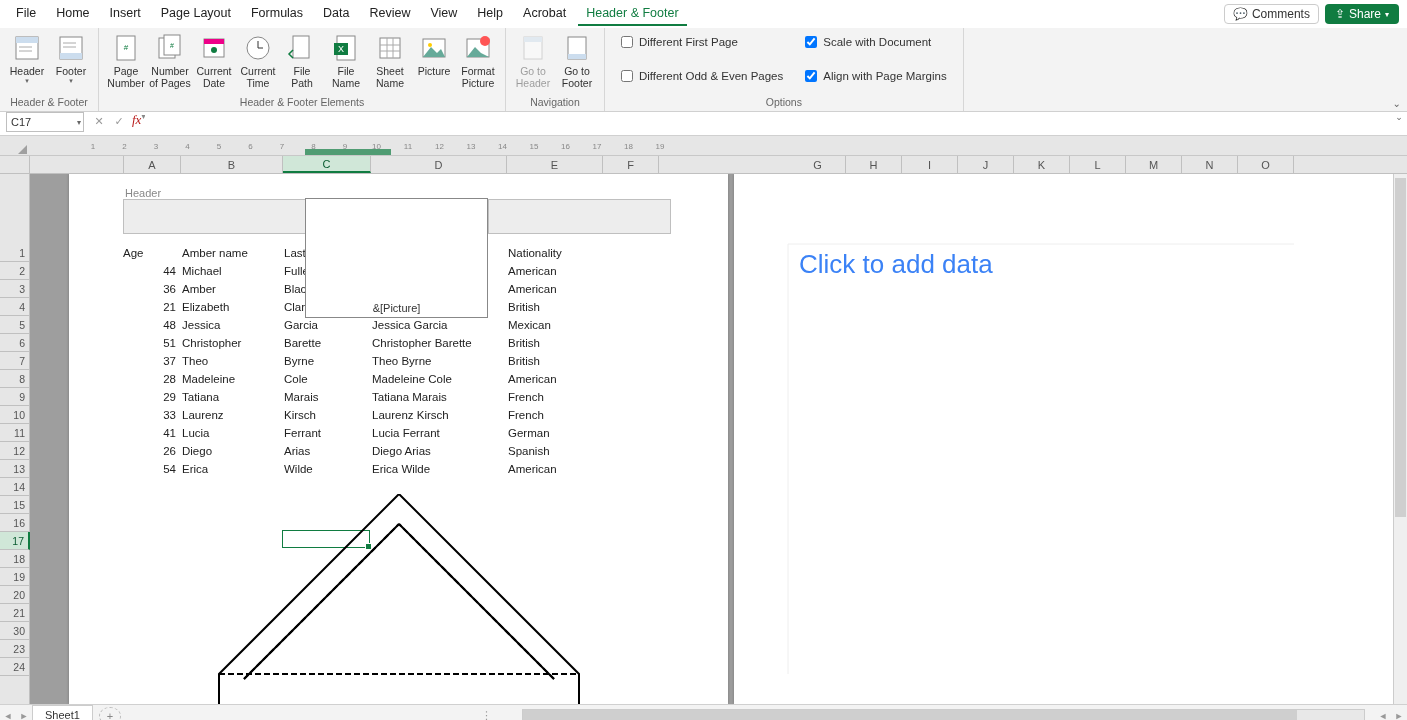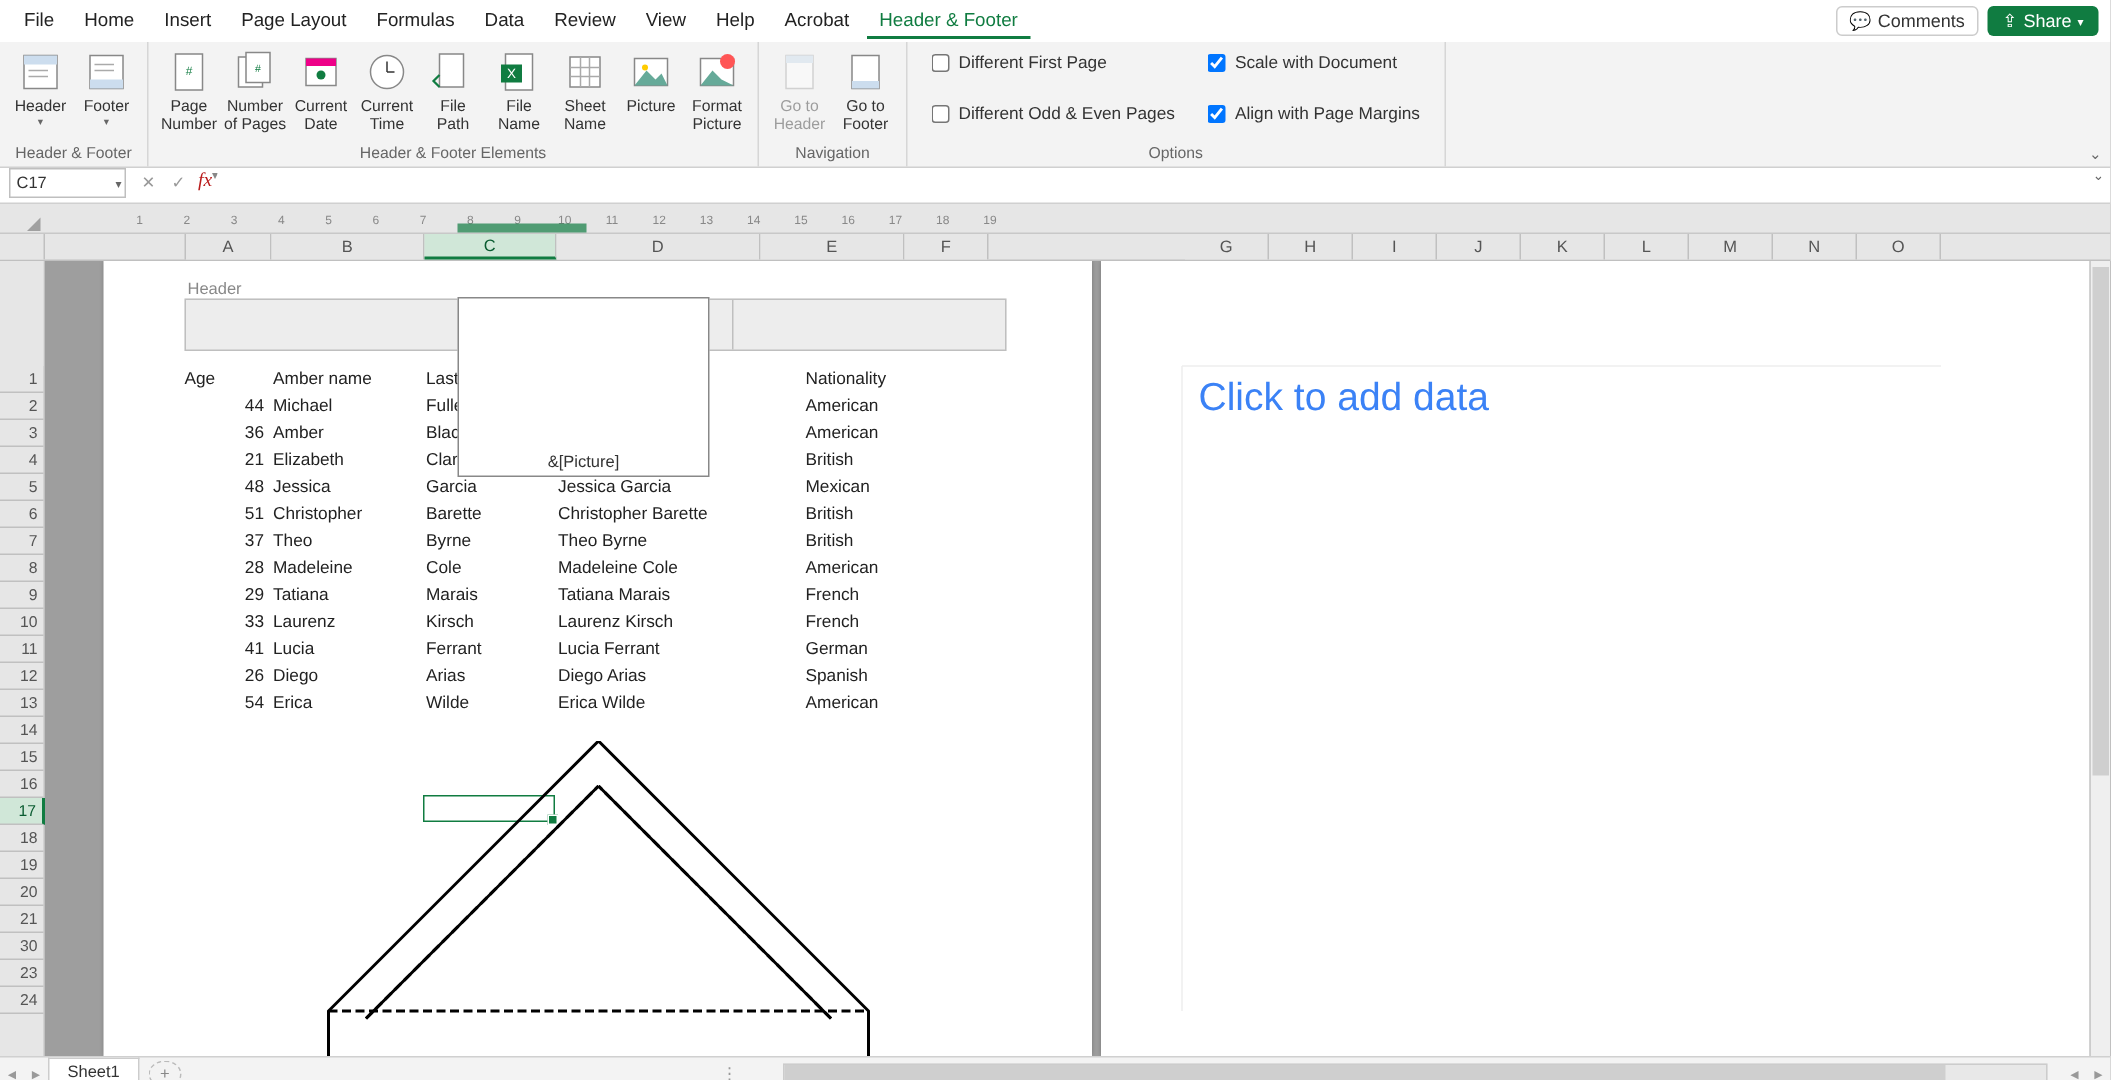--- a/index.html
+++ b/index.html
@@ -63,30 +63,30 @@
 .pages { flex: 1; position: relative; background: #9e9e9e; overflow: hidden; }
 .page { position: absolute; background: #fff; box-shadow: 0 0 3px rgba(0,0,0,.25); }
 .page1 { left: 39px; top: 0; width: 659px; height: 530px; }
 .page2 { left: 704px; top: 0; width: 659px; height: 530px; }
 
 
 .hdr-label { position: absolute; left: 56px; top: 13px; font-size: 11px; color: #888; }
 .hdr-zone { position: absolute; left: 54px; top: 25px; width: 548px; height: 35px; display: flex; border: 1px solid #bfbfbf; background: #ededed; }
 .hdr-cell { flex: 1; border-right: 1px solid #bfbfbf; }
 .hdr-cell:last-child { border-right: none; }
-.hdr-center-active { position: absolute; left: 236px; top: 24px; width: 168px; height: 120px; background: #fff; border: 1.5px solid #888; z-index: 5; display: flex; align-items: flex-end; justify-content: center; padding-bottom: 3px; font-size: 11px; }
+.hdr-center-active { position: absolute; left: 236px; top: 24px; width: 183px; height: 120px; background: #fff; border: 1.5px solid #888; z-index: 5; display: flex; align-items: flex-end; justify-content: center; padding-bottom: 3px; font-size: 11px; }
 
 
 .cells { position: absolute; left: 54px; top: 70px; font-size: 11.5px; color: #222; }
 .crow { height: 18px; display: flex; align-items: center; }
 .cA { width: 57px; text-align: right; padding-right: 4px; }
 .cB { width: 102px; padding-left: 2px; }
 .cC { width: 88px; padding-left: 2px; }
 .cD { width: 136px; padding-left: 2px; }
-.cE { width: 96px; padding-left: 2px; margin-left: 29px; }
+.cE { width: 96px; padding-left: 2px; }
 
 .sel-cell { position: absolute; border: 1.5px solid #107c41; background: rgba(255,255,255,.0); }
 .sel-cell::after { content: ""; position: absolute; right: -3px; bottom: -3px; width: 5px; height: 5px; background: #107c41; border: 1px solid #fff; }
 
 
 .house-svg { position: absolute; left: 100px; top: 320px; }
 
 .watermark2 { position: absolute; left: 65px; top: 75px; font-size: 26px; color: #3b82f6; }
 
 

